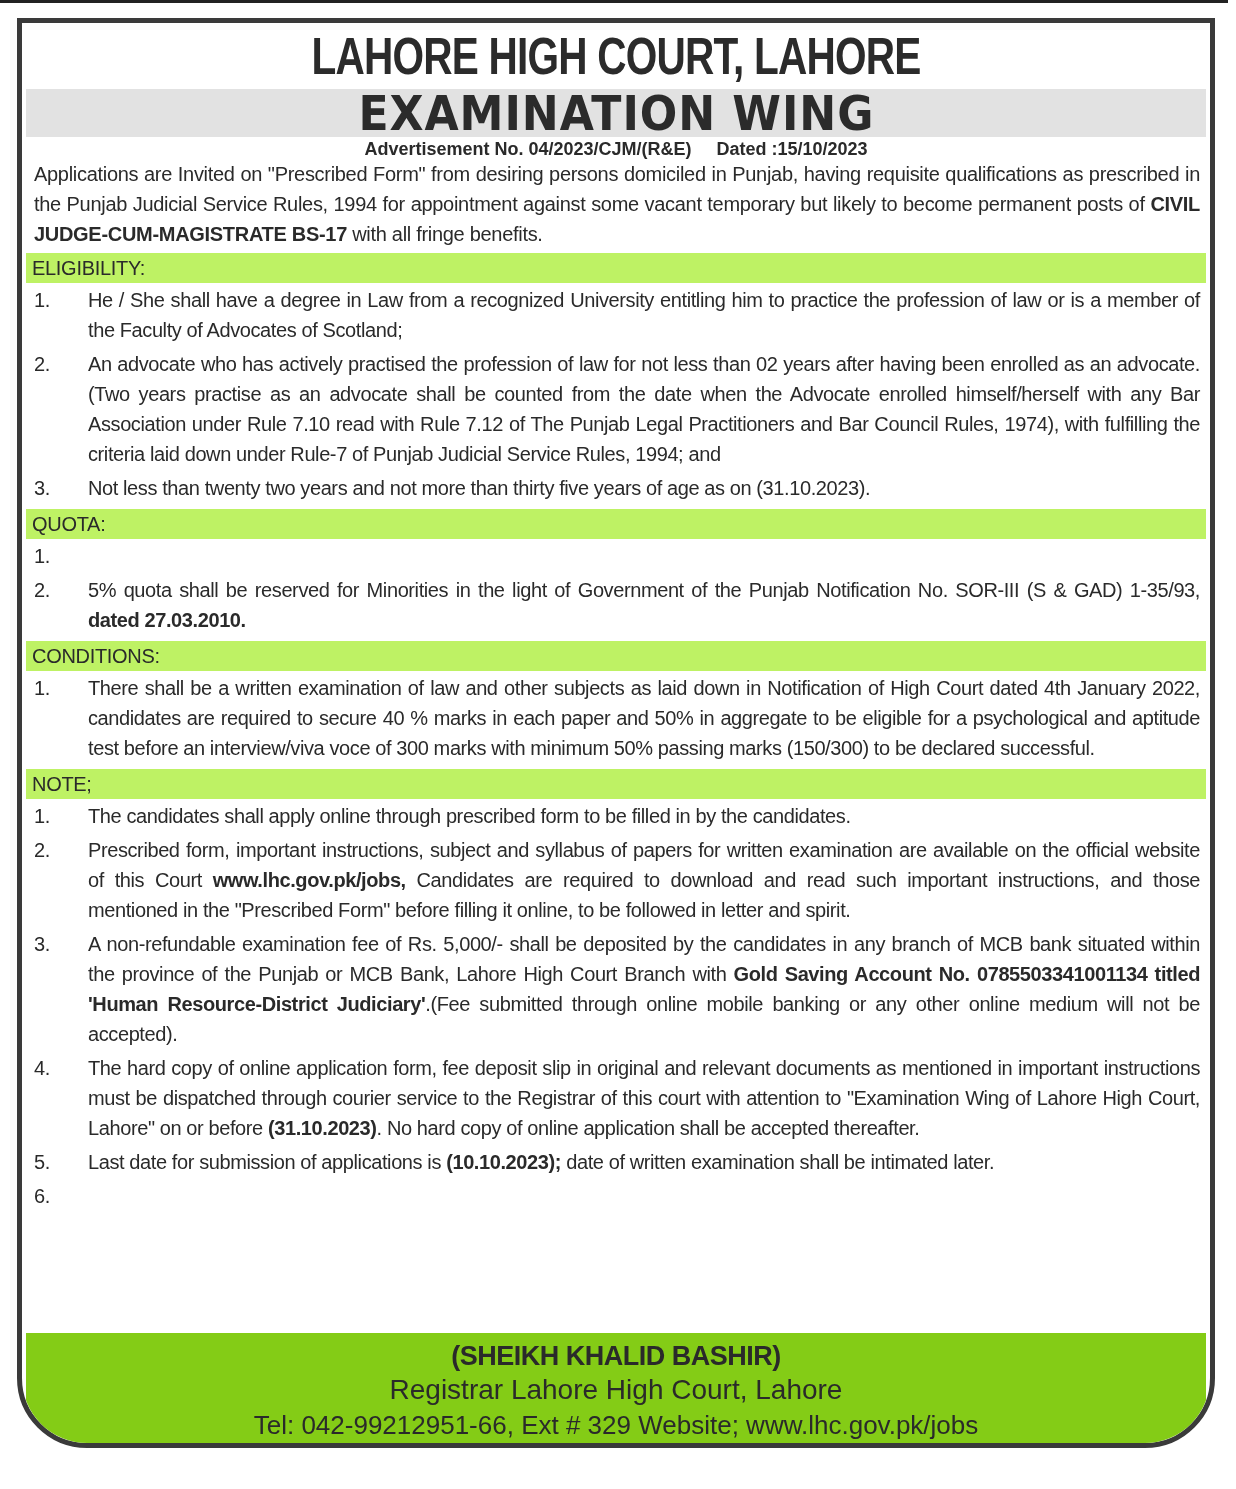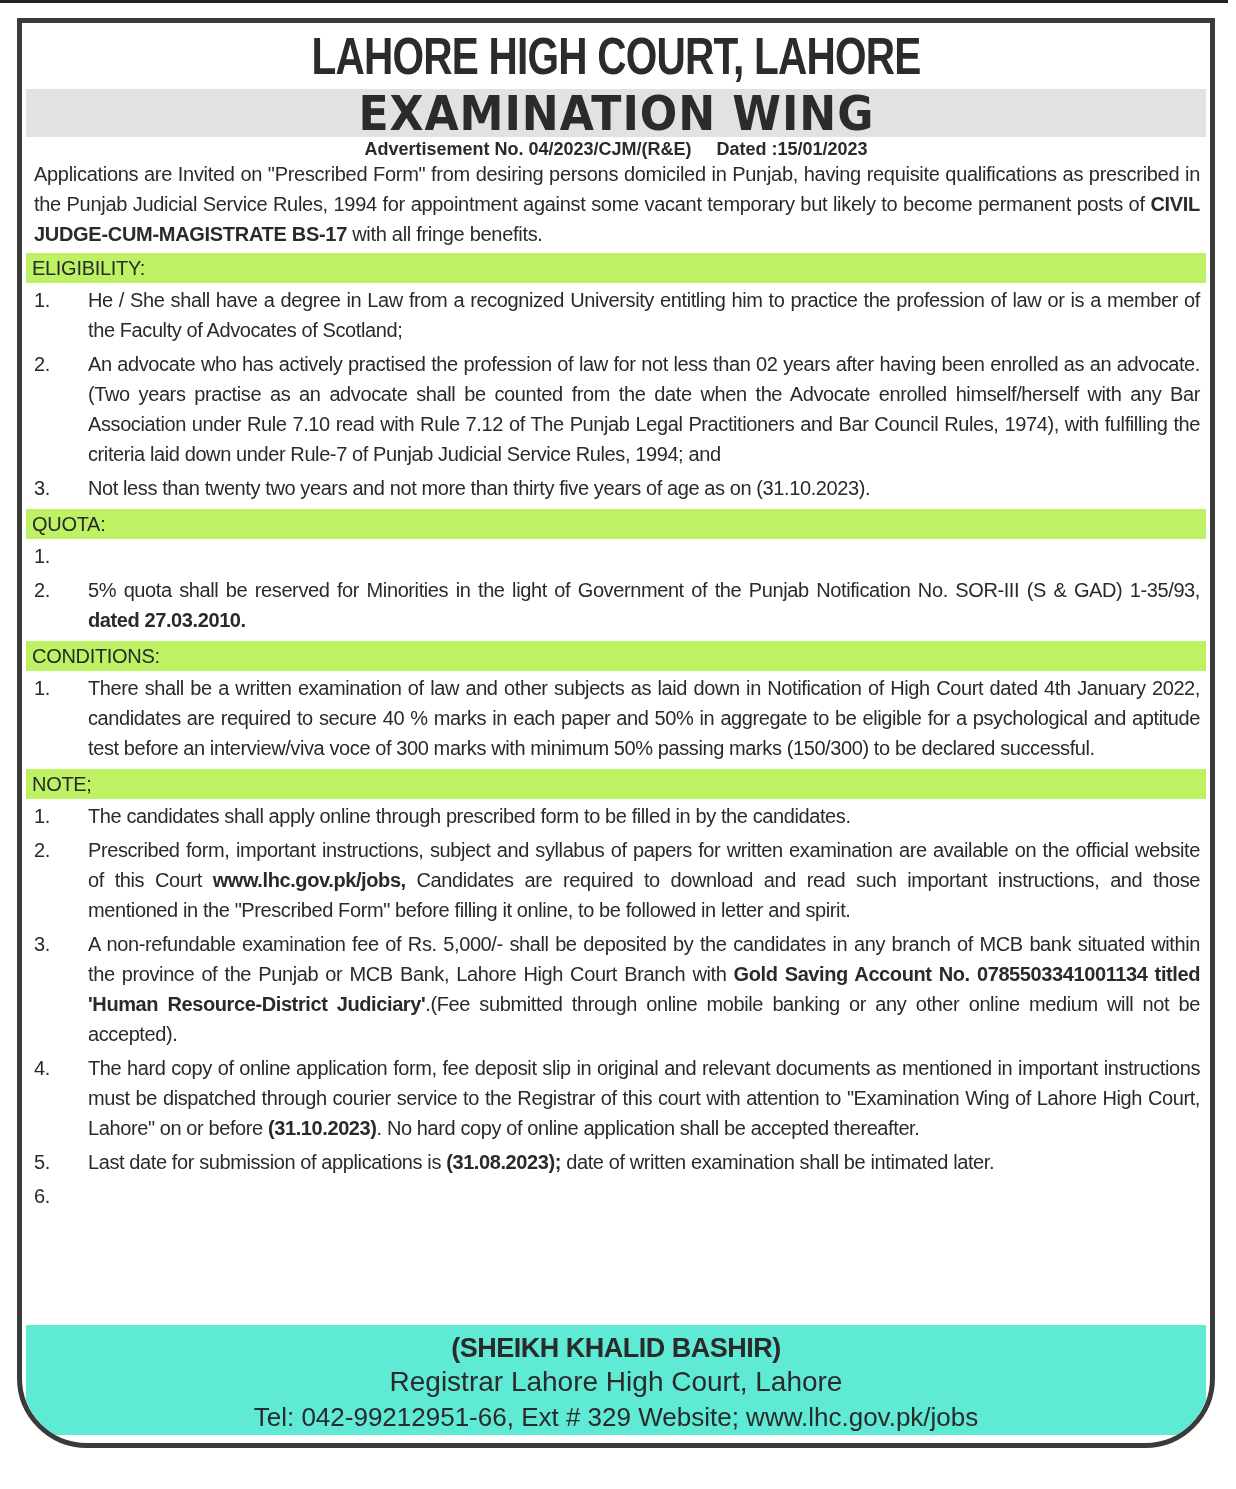--- a/index.html
+++ b/index.html
@@ -19,39 +19,39 @@
   .advt { text-align: center; font-weight: 700; font-size: 18px; margin-top: 2px; height: 20px; line-height: 20px; }
   .advt span { margin: 0 10px; }
   .intro { font-size: 20px; line-height: 30px; text-align: justify; padding: 0 6px 0 8px; letter-spacing: -0.3px; }
   .section-head { background: #bef264; font-size: 20px; font-weight: 400; line-height: 30px; height: 30px;
                   padding-left: 6px; margin-top: 4px; letter-spacing: -0.3px; }
   ol.items { list-style: none; margin: 0; padding: 0; }
   ol.items li { display: flex; font-size: 20px; line-height: 30px; padding: 2px 6px 2px 0; letter-spacing: -0.4px; }
   ol.items li .num { width: 62px; flex: 0 0 62px; padding-left: 8px; box-sizing: border-box; }
   ol.items li .txt { flex: 1; text-align: justify; }
   b { font-weight: 700; }
-  .footer { position: absolute; left: 0; right: 0; bottom: 8px; height: 110px; background: #5eead4; text-align: center; }
+  .footer { position: absolute; left: 0; right: 0; bottom: 0; height: 110px; background: #84cc16; text-align: center; }
   .sign-name { font-size: 27px; font-weight: 700; margin-top: 6px; line-height: 34px; letter-spacing: -0.5px; }
   .sign-title { font-size: 28px; line-height: 34px; }
   .sign-contact { font-size: 26px; line-height: 36px; }
 </style>
 </head>
 <body>
 
 <div class="topbar"></div>
 
 <div class="frame">
   <div class="inner">
     <div class="title1">LAHORE HIGH COURT, LAHORE</div>
     <div class="title2-band">
       <div class="title2">EXAMINATION WING</div>
     </div>
     <div class="advt">
       <span>Advertisement No. 04/2023/CJM/(R&amp;E)</span>
-      <span>Dated :15/01/2023</span>
+      <span>Dated :15/10/2023</span>
     </div>
 
     <div class="intro"><span>Applications are Invited on "Prescribed Form" from desiring persons domiciled in Punjab, having requisite qualifications as prescribed in the Punjab Judicial Service Rules, 1994 for appointment against some vacant temporary but likely to become permanent posts of </span><b>CIVIL JUDGE-CUM-MAGISTRATE BS-17</b><span> with all fringe benefits.</span></div>
 
     <div class="section-head">ELIGIBILITY:</div>
     <ol class="items">
       <li>
           <span class="num">1.</span>
           <span class="txt">He / She shall have a degree in Law from a recognized University entitling him to practice the profession of law or is a member of the Faculty of Advocates of Scotland;</span>
         </li>
@@ -97,21 +97,21 @@
       <li>
           <span class="num">3.</span>
           <span class="txt"><span>A non-refundable examination fee of Rs. 5,000/- shall be deposited by the candidates in any branch of MCB bank situated within the province of the Punjab or MCB Bank, Lahore High Court Branch with </span><b>Gold Saving Account No. 0785503341001134 titled 'Human Resource-District Judiciary'</b><span>.(Fee submitted through online mobile banking or any other online medium will not be accepted).</span></span>
         </li>
       <li>
           <span class="num">4.</span>
           <span class="txt"><span>The hard copy of online application form, fee deposit slip in original and relevant documents as mentioned in important instructions must be dispatched through courier service to the Registrar of this court with attention to "Examination Wing of Lahore High Court, Lahore" on or before </span><b>(31.10.2023)</b><span>. No hard copy of online application shall be accepted thereafter.</span></span>
         </li>
       <li>
           <span class="num">5.</span>
-          <span class="txt"><span>Last date for submission of applications is </span><b>(31.08.2023);</b><span> date of written examination shall be intimated later.</span></span>
+          <span class="txt"><span>Last date for submission of applications is </span><b>(10.10.2023);</b><span> date of written examination shall be intimated later.</span></span>
         </li>
       <li>
           <span class="num">6.</span>
         </li>
     </ol>
 
     <div class="footer">
       <div class="sign-name">(SHEIKH KHALID BASHIR)</div>
       <div class="sign-title">Registrar Lahore High Court, Lahore</div>
       <div class="sign-contact">Tel: 042-99212951-66, Ext # 329  Website; www.lhc.gov.pk/jobs</div>

